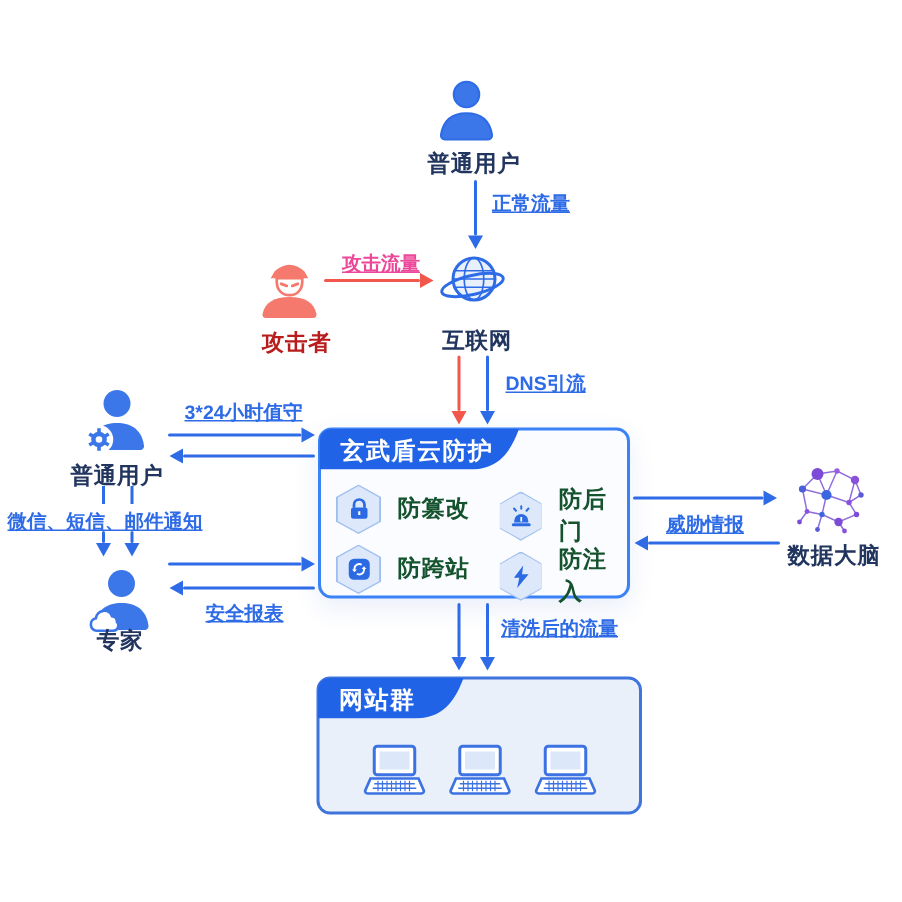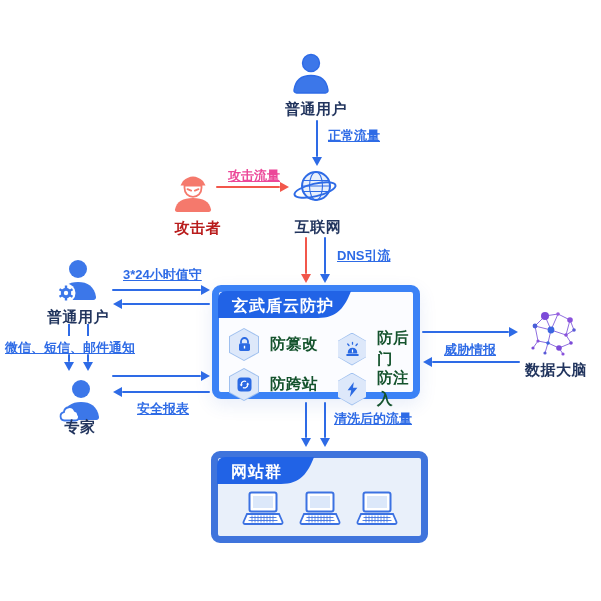--- a/index.html
+++ b/index.html
@@ -18,21 +18,21 @@
   .ah.head-r::after{content:"";position:absolute;left:100%;top:50%;transform:translateY(-50%);
     border-top:5.5px solid transparent;border-bottom:5.5px solid transparent;border-left:9px solid var(--c,#2E6BE6);}
   .ah.head-l::before{content:"";position:absolute;right:100%;top:50%;transform:translateY(-50%);
     border-top:5.5px solid transparent;border-bottom:5.5px solid transparent;border-right:9px solid var(--c,#2E6BE6);}
   .av{position:absolute;width:2.4px;border-radius:1px;background:var(--c,#2E6BE6);}
   .av.head-d::after{content:"";position:absolute;top:100%;left:50%;transform:translateX(-50%);
     border-left:5.5px solid transparent;border-right:5.5px solid transparent;border-top:9px solid var(--c,#2E6BE6);}
   .red{--c:#F2574B;}
   .dashv{position:absolute;width:0;border-left:2.4px dashed #2E6BE6;}
   
-  .panel{position:absolute;border-radius:9px;border:7px solid #3b82f6;box-sizing:border-box;}
+  .panel{position:absolute;border-radius:9px;border:2px solid #3b82f6;box-sizing:border-box;}
   #shield-box{left:212px;top:285px;width:208px;height:114px;background:#FBFCFF;
     box-shadow:0 6px 18px rgba(40,90,200,.10);}
   #website-box{left:211px;top:451px;width:217px;height:92px;background:#E9F0FA;border-color:#3F74DC;}
   .ribbon-svg{position:absolute;left:-1px;top:-1px;}
   .ribbon-title{position:absolute;left:13px;top:4px;font-size:16px;font-weight:700;color:#fff;letter-spacing:1px;white-space:nowrap;}
   
   .feat{position:absolute;display:flex;align-items:center;gap:11px;}
   .hex{width:30px;height:33px;background:#9FC0EF;clip-path:polygon(50% 0,100% 25%,100% 75%,50% 100%,0 75%,0 25%);
     display:flex;align-items:center;justify-content:center;position:relative;}
   .hex .hex-in{width:28px;height:31px;background:#DDE8FA;clip-path:polygon(50% 0,100% 25%,100% 75%,50% 100%,0 75%,0 25%);

